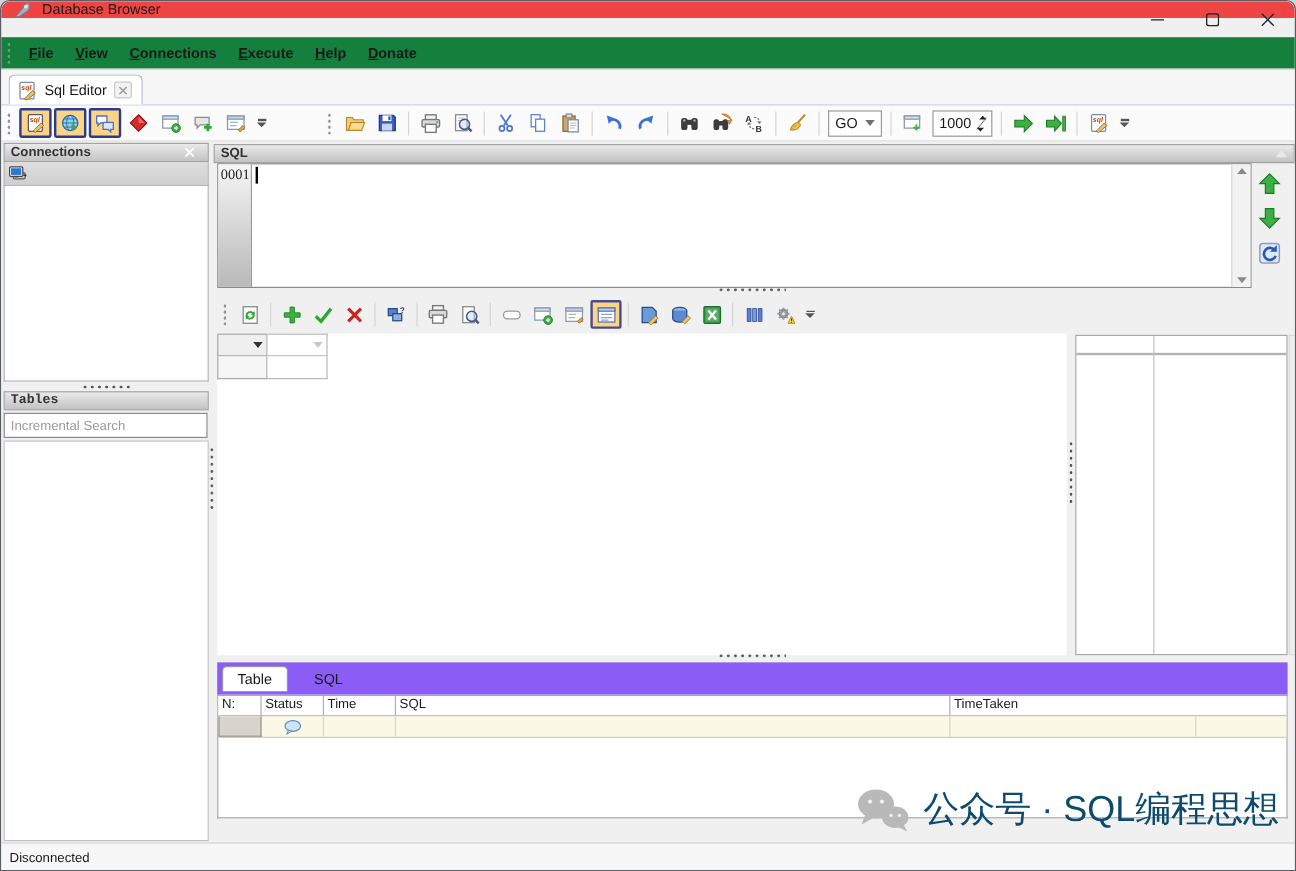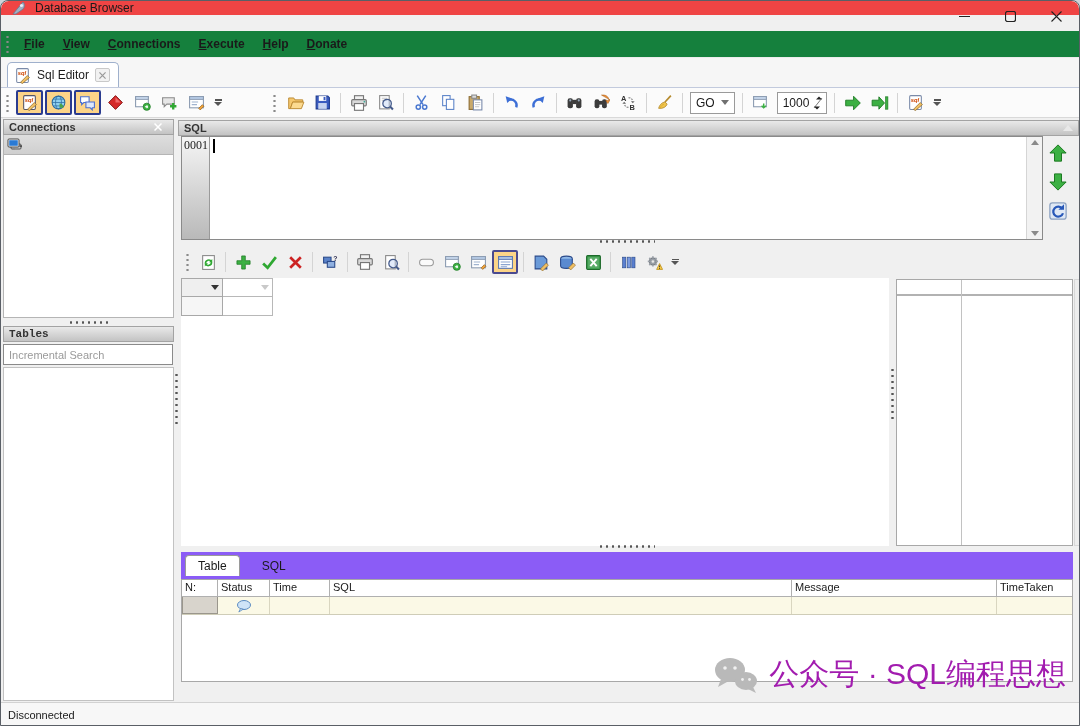--- a/index.html
+++ b/index.html
@@ -87,21 +87,21 @@
   .logtab{padding:3px 12px;border:1px solid #9a9a9a;border-bottom:none;background:#fff;border-radius:4px 4px 0 0;margin-right:14px;}
   .logtab.inactive{border:none;background:transparent;padding:3px 8px;}
   .log-table{background:#fff;border:1px solid #a8a8a8;border-bottom:none;}
   .lt-hrow{display:flex;height:17px;background:#fff;border-bottom:1px solid #b0b0b0;font-size:11px;}
   .lt-hcell{border-right:1px solid #b0b0b0;padding:1px 3px;overflow:hidden;white-space:nowrap;}
   .lt-drow{display:flex;height:18px;background:#fbf9e6;border-bottom:1px solid #cfcdb8;}
   .lt-dcell{border-right:1px solid #d9d6c0;display:flex;align-items:center;justify-content:center;}
   .cell-rowhdr{background:#d8d4cc;border:1px solid #9a968c;border-top:none;}
   .c0{width:36px}.c1{width:52px}.c2{width:60px}.c3{width:462px}.c4{width:205px}.c5{width:75px;border-right:none;}
   .log-body{background:#fff;border:1px solid #a8a8a8;border-top:none;height:67px;position:relative;}
-  .watermark{position:absolute;right:6px;bottom:-14px;display:flex;align-items:center;gap:10px;color:#a21caf;font-size:30px;white-space:nowrap;}
+  .watermark{position:absolute;right:6px;bottom:-14px;display:flex;align-items:center;gap:10px;color:#0c4a6e;font-size:30px;white-space:nowrap;}
   
   .statusbar{position:absolute;left:0;top:701px;width:100%;height:25px;background:#f7f7f7;border-top:1px solid #d2d2d2;display:flex;align-items:center;padding:0 7px;font-size:11px;}
   svg{display:block;}
 </style>
 </head>
 <body>
 
 <div class="window">
 
   <div class="titlebar">
@@ -585,21 +585,20 @@
       <div class="log-tabs">
         <span class="logtab">Table</span>
         <span class="logtab inactive">SQL</span>
       </div>
       <div class="log-table">
         <div class="lt-hrow">
           <div class="lt-hcell c0">N:</div>
           <div class="lt-hcell c1">Status</div>
           <div class="lt-hcell c2">Time</div>
           <div class="lt-hcell c3">SQL</div>
-          <div class="lt-hcell c4">Message</div>
           <div class="lt-hcell c5">TimeTaken</div>
         </div>
         <div class="lt-drow">
           <div class="lt-dcell c0 cell-rowhdr"></div>
           <div class="lt-dcell c1">
             <svg width="16" height="14" viewBox="0 0 16 14">
                 <ellipse cx="8" cy="6" rx="6.5" ry="4.5" fill="#cfe4f7" stroke="#5a8ac0"></ellipse>
                 <path d="M4.5 9.5 L2.8 13 L7.2 10.2 Z" fill="#cfe4f7" stroke="#5a8ac0" stroke-width="0.8"></path>
               </svg>
           </div>

